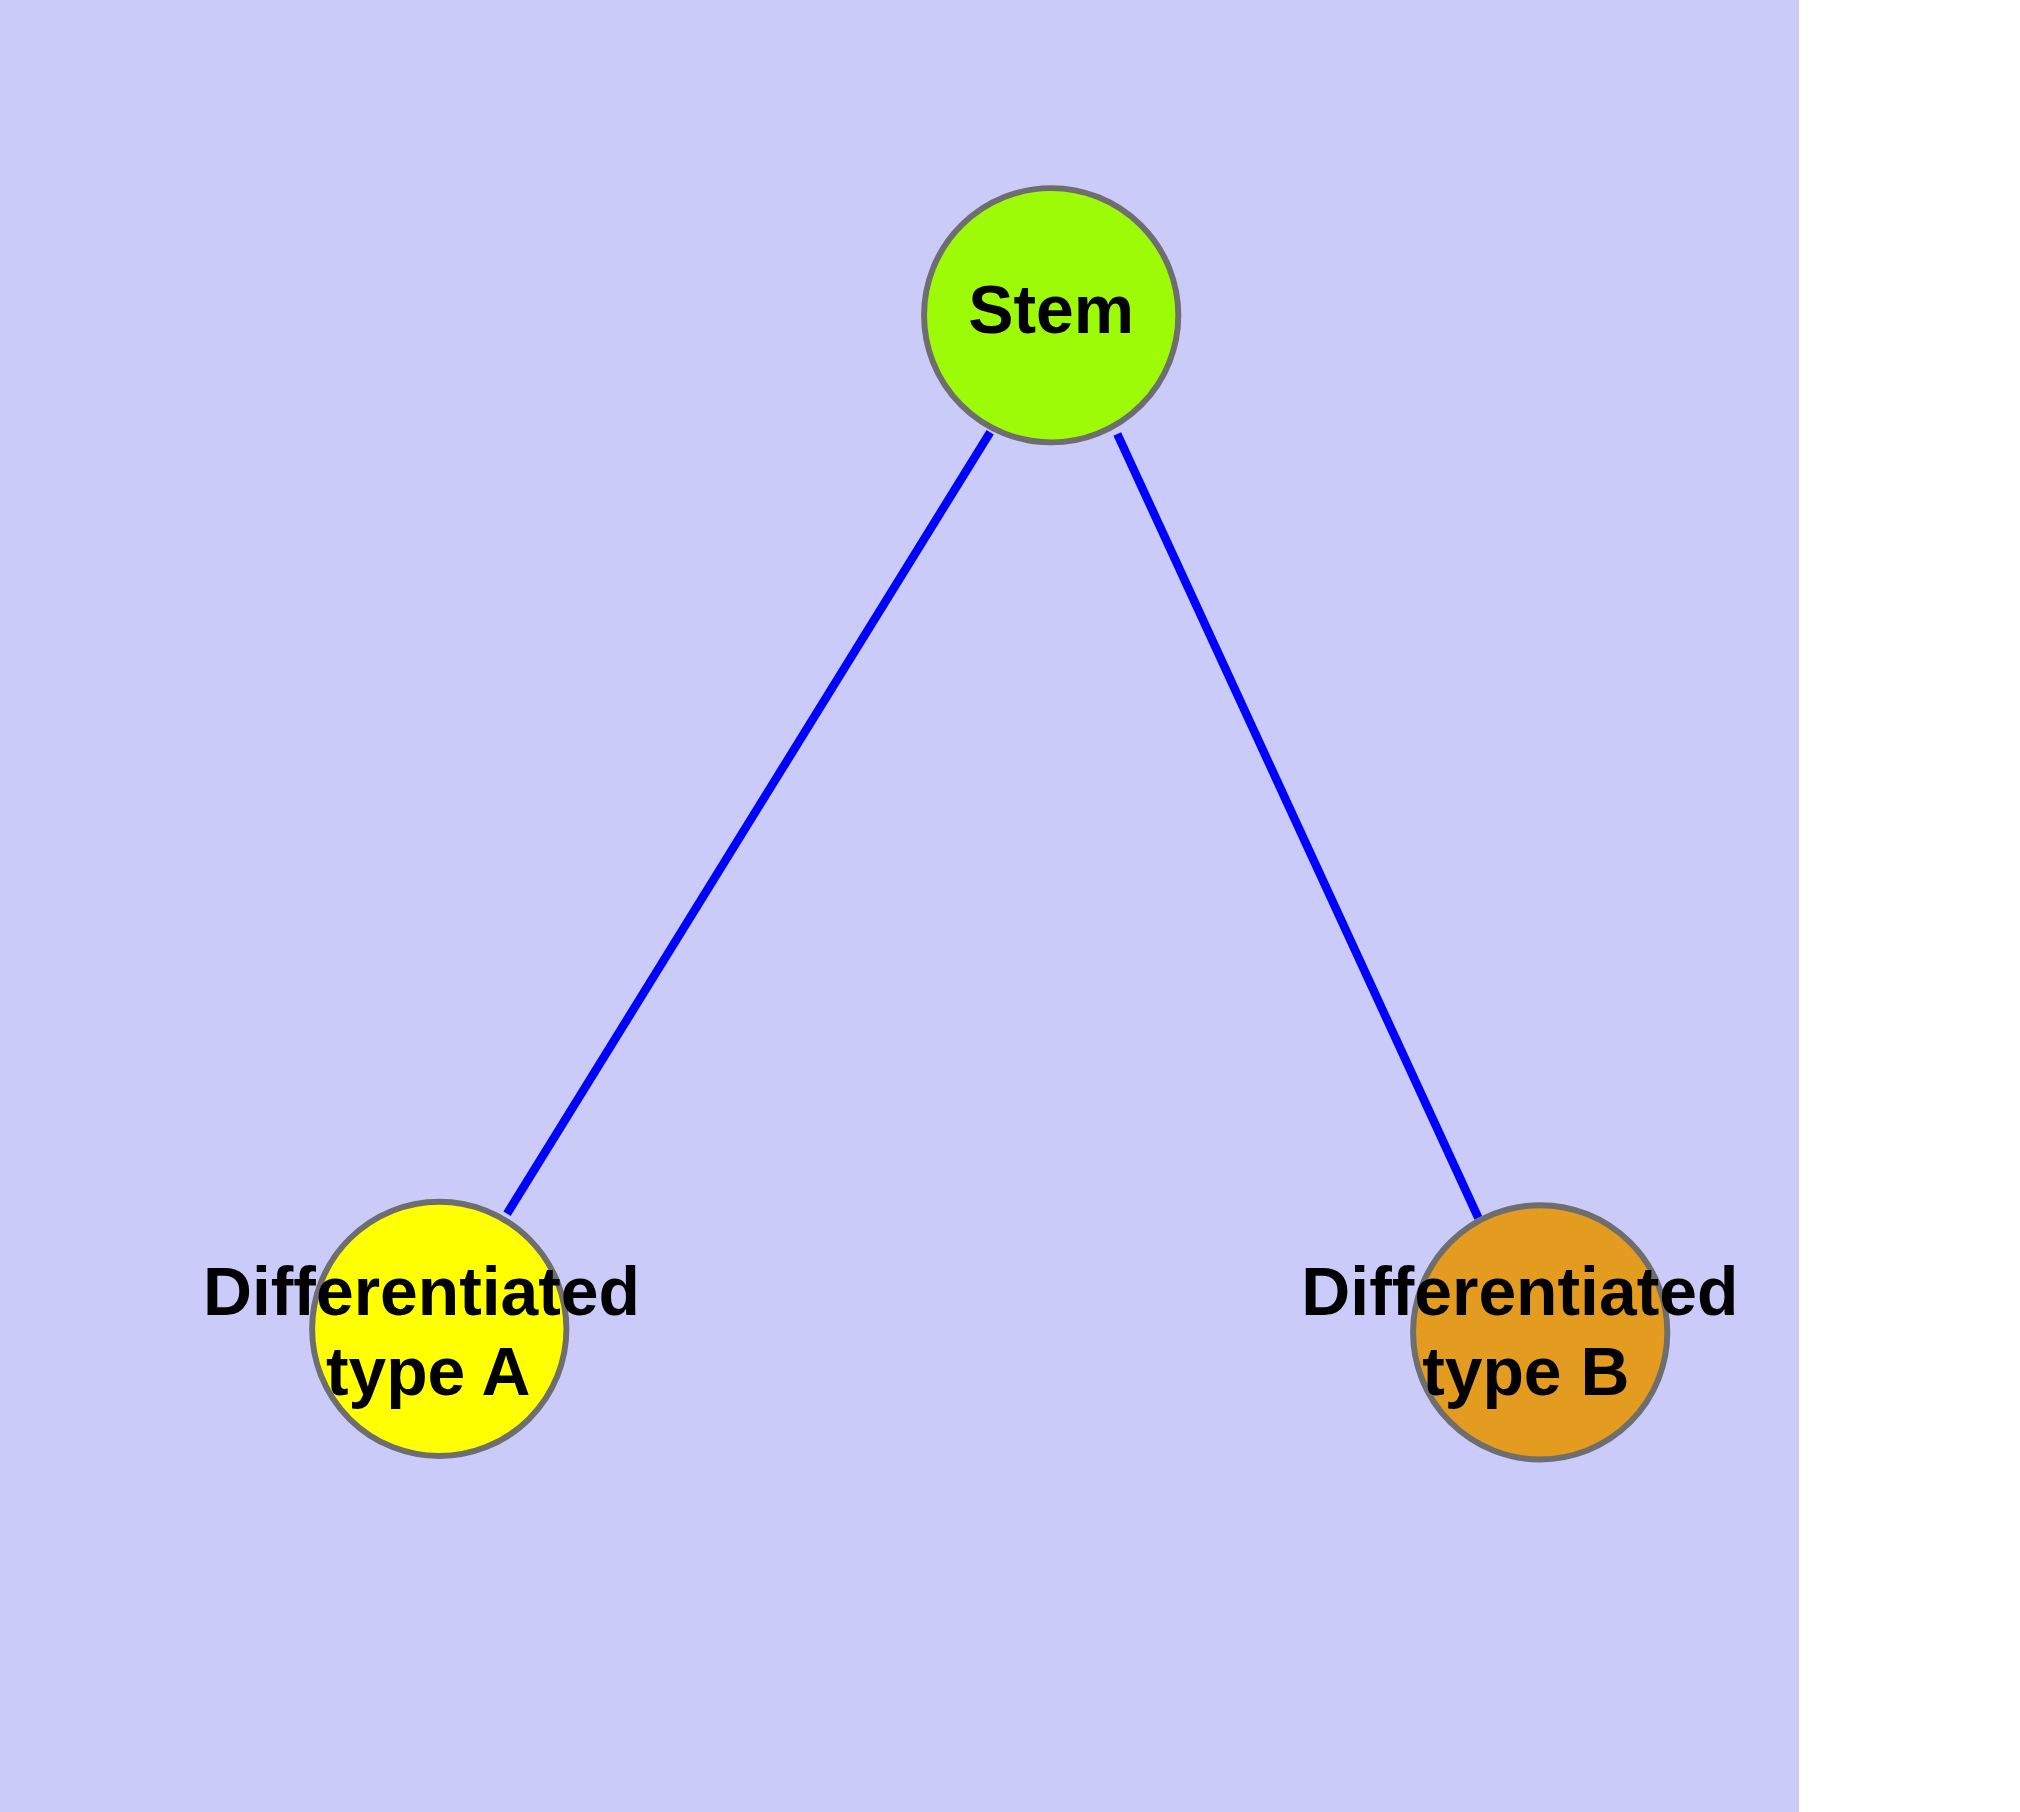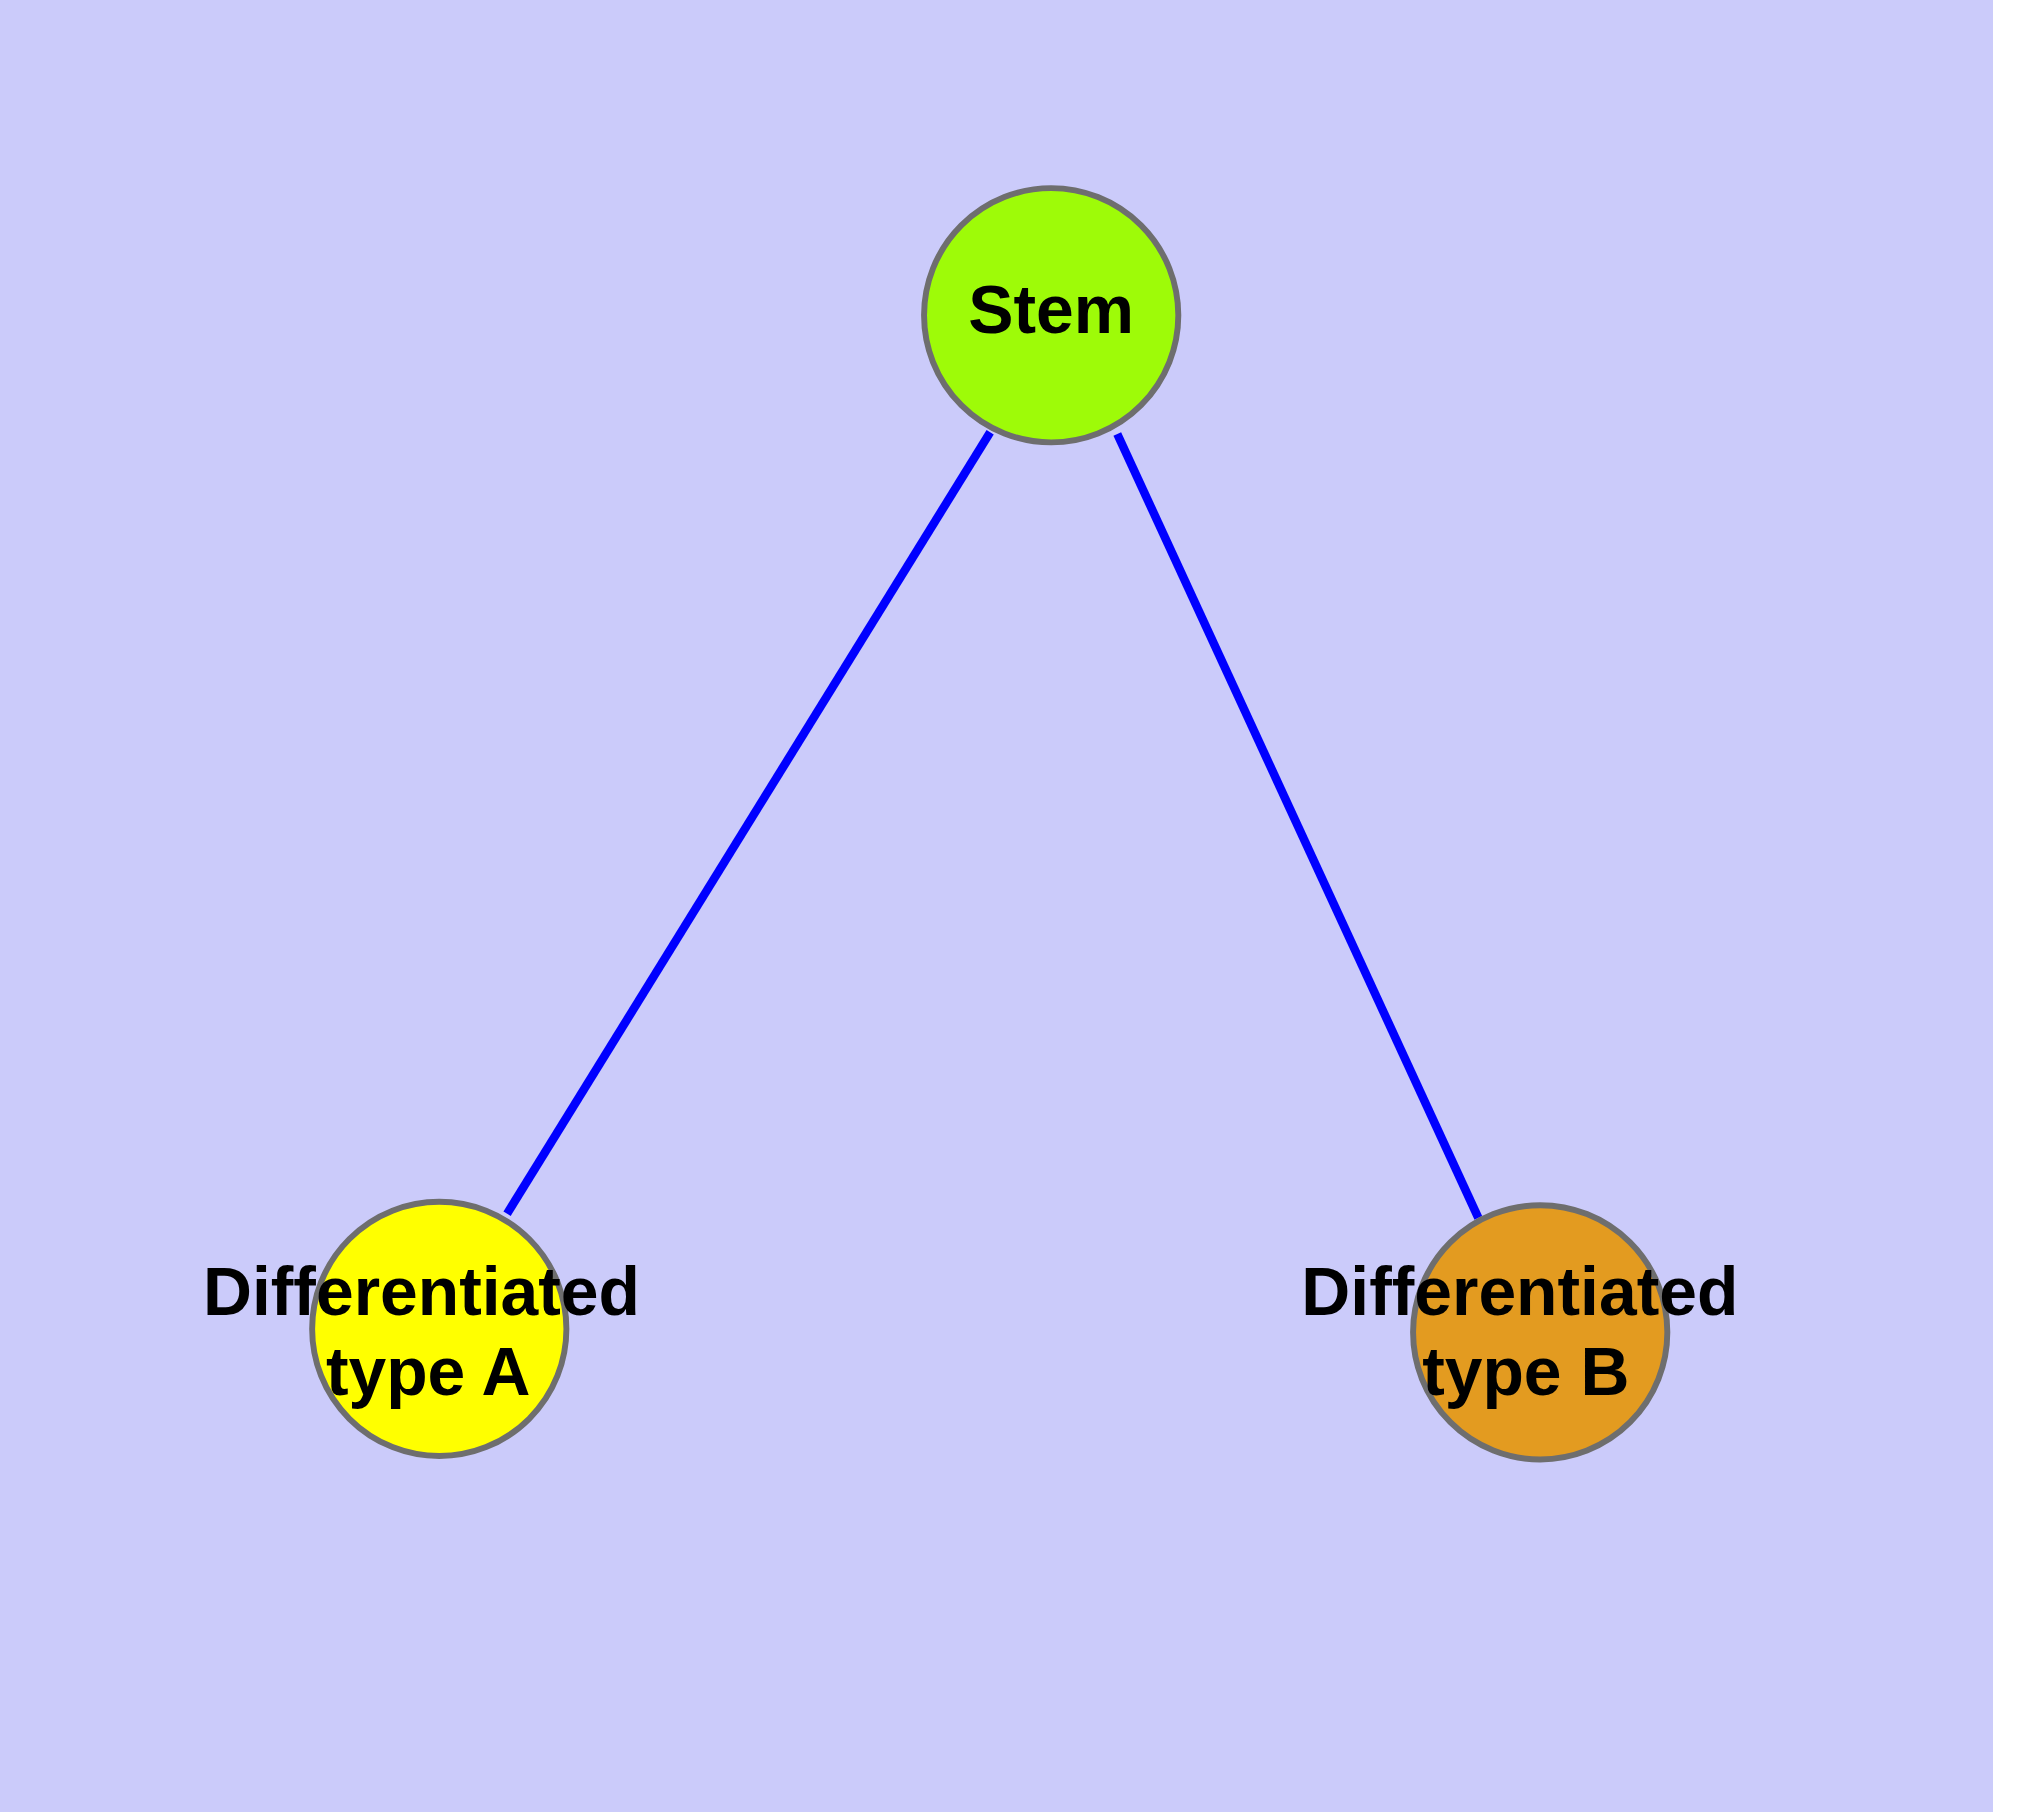--- a/index.html
+++ b/index.html
@@ -5,21 +5,21 @@
   html, body {
     margin: 0;
     padding: 0;
   }
   body {
     background: #ffffff;
     font-family: "Liberation Sans", sans-serif;
   }
   #canvas {
     position: relative;
-    width: 1993px;
+    width: 1799px;
     height: 1812px;
     background: #cbcbfa;
     overflow: hidden;
   }
   #graph-svg {
     position: absolute;
     top: 0;
     left: 0;
     width: 2021px;
     height: 1812px;

